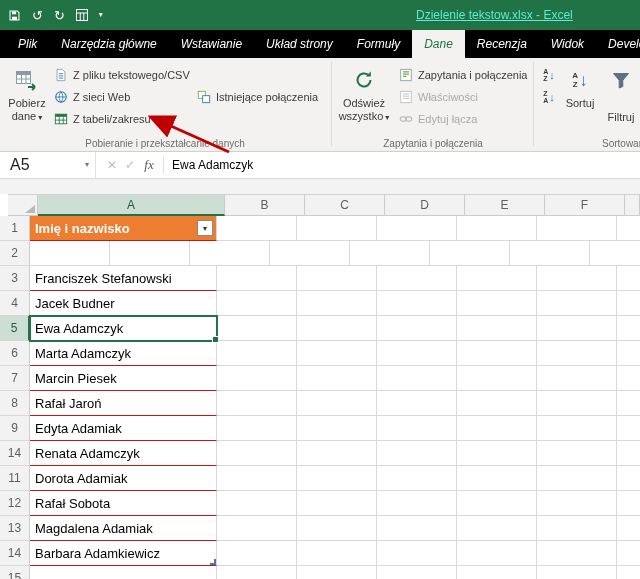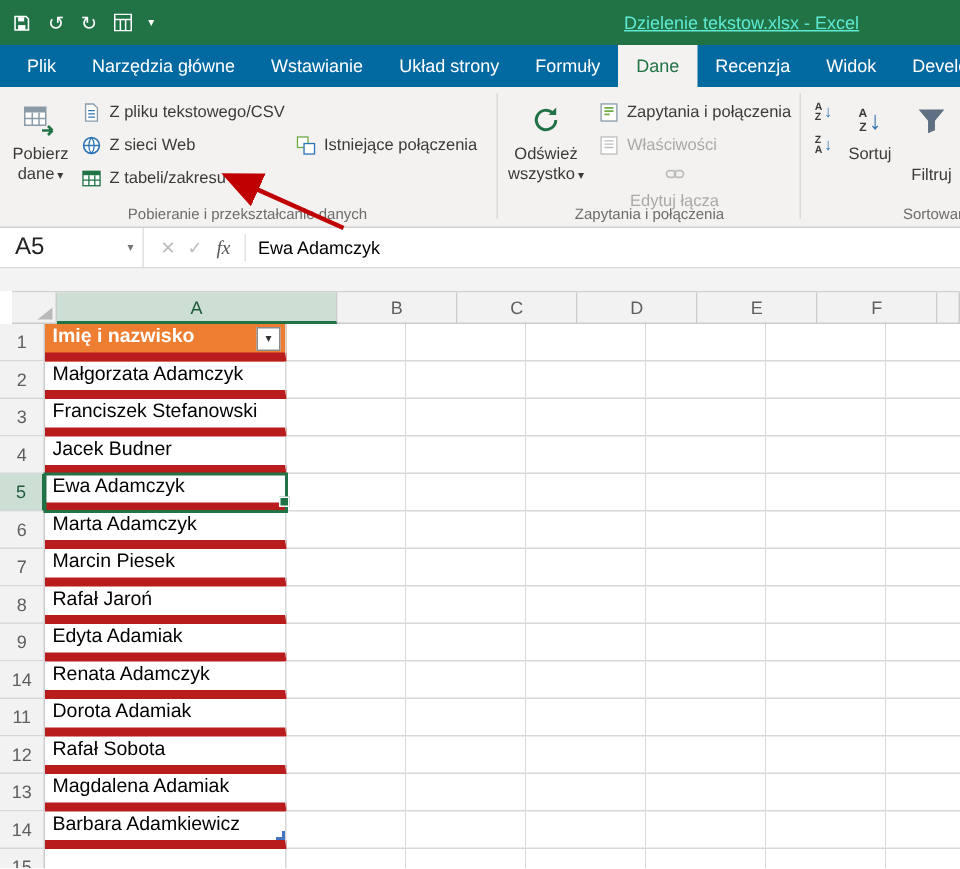--- a/index.html
+++ b/index.html
@@ -8,21 +8,21 @@
   #app { position:relative; width:640px; height:579px; overflow:hidden; background:#fff; }
 
   
   .titlebar { position:absolute; left:0; top:0; width:100%; height:30px; background:#217346; }
   .qat { position:absolute; left:8px; top:0; height:30px; display:flex; align-items:center; gap:11px; }
   .qbtn { color:#fff; font-size:13px; line-height:1; display:flex; align-items:center; cursor:default; }
   .qbtn.small { font-size:8px; }
   .title-text { position:absolute; left:416px; top:0; height:30px; line-height:30px; color:#5eead4; font-size:12px; white-space:nowrap;text-decoration:underline; }
 
   
-  .tabbar { position:absolute; left:0; top:30px; width:100%; height:28px; background:#0369a1; display:flex; padding-left:6px; }
+  .tabbar { position:absolute; left:0; top:30px; width:100%; height:28px; background:#000000; display:flex; padding-left:6px;font-style:italic; }
   .tab { color:#fff; font-size:12px; line-height:28px; padding:0 12px; white-space:nowrap; cursor:default; }
   .tab.active { background:#F3F2F1; color:#217346; }
 
   
   .ribbon { position:absolute; left:0; top:58px; width:100%; height:94px; background:#F3F2F1; border-bottom:1px solid #D2D0CE; }
   .bigbtn { position:absolute; top:3px; display:flex; flex-direction:column; align-items:center; font-size:11px; color:#3B3A39; text-align:center; cursor:default; }
   .bicon { height:34px; display:flex; align-items:center; justify-content:center; margin-top:2px; }
   .bl { line-height:13px; white-space:nowrap; }
   .tc { font-size:8px; margin-left:2px; color:#3B3A39; }
   .smallbtn { position:absolute; height:20px; display:flex; align-items:center; gap:5px; font-size:11px; color:#3B3A39; white-space:nowrap; cursor:default; }
@@ -36,21 +36,21 @@
   #sb-csv { left:53px; top:7px; }
   #sb-web { left:53px; top:29px; }
   #sb-table { left:53px; top:51px; }
   #sb-recent { left:196px; top:7px; }
   #sb-existing { left:196px; top:29px; }
   #lbl-g1 { left:0; width:330px; }
   #vdiv1 { left:331px; }
   #btn-refresh { left:336px; width:56px; }
   #sb-queries { left:398px; top:7px; }
   #sb-props { left:398px; top:29px; }
-  #sb-links { left:420px; top:51px;flex-direction:column; }
+  #sb-links { left:398px; top:51px; }
   #lbl-g2 { left:336px; width:194px; }
   #vdiv2 { left:533px; }
   #sb-sortaz { left:539px; top:7px; }
   #sb-sortza { left:539px; top:29px; }
   #btn-sort { left:559px; width:42px; }
   #btn-filter { left:602px; width:38px;gap:14px; }
   #lbl-g3 { left:602px; width:38px; text-align:left; }
 
   .sorticon { display:flex; align-items:center; gap:1px; }
   .sorticon .azcol { display:flex; flex-direction:column; font-weight:bold; color:#3B3A39; }
@@ -78,21 +78,21 @@
   .chead { display:flex; margin-left:8px; height:22px; border-top:1px solid #D0D0D0; }
   .ch { background:#F2F2F2; border-right:1px solid #CBCBCB; border-bottom:1px solid #CBCBCB; color:#5F5F5F; font-size:12px; display:flex; align-items:center; justify-content:center; cursor:default; }
   .ch.corner { width:30px; position:relative; }
   .ch.corner::after { content:""; position:absolute; right:2px; bottom:2px; border-style:solid; border-width:0 0 8px 10px; border-color:transparent transparent #B9B9B9 transparent; }
   .ch.colA { width:187px; background:#CDDED4; color:#1E5C3C; border-bottom:2px solid #217346; }
   .ch.colN { width:80px; }
   .ch.colG { flex:1; }
   .row { display:flex; height:25px; }
   .rn { width:30px; background:#F2F2F2; border-right:1px solid #CBCBCB; border-bottom:1px solid #D8D8D8; color:#5F5F5F; font-size:12px; display:flex; align-items:center; justify-content:center; cursor:default; }
   .row.sel .rn { background:#CDDED4; color:#1E5C3C; border-right:2px solid #217346; }
-  .cellA { width:161px; border-right:1px solid #D8D8D8; border-bottom:6px solid #b91c1c; font-size:13px; color:#000; display:flex; padding-left:5px; position:relative; cursor:default; }
+  .cellA { width:187px; border-right:1px solid #D8D8D8; border-bottom:1px solid #b91c1c; font-size:13px; color:#000; display:flex; align-items:center; padding-left:5px; position:relative; cursor:default; }
   .row.hdr .cellA { background:#ED7D31; color:#fff; font-weight:bold; }
   .row.sel .cellA { outline:2px solid #217346; outline-offset:-1px; z-index:2; background:#fff; }
   .rest { flex:1; border-bottom:1px solid #D8D8D8; background-image:repeating-linear-gradient(to right, transparent 0, transparent 79px, #D8D8D8 79px, #D8D8D8 80px); }
   .filterbtn { position:absolute; right:3px; top:50%; transform:translateY(-50%); width:16px; height:16px; background:#fff; border:1px solid #8A8A8A; display:flex; align-items:center; justify-content:center; font-size:8px; color:#333; font-weight:normal; cursor:default; }
   .fillhandle { position:absolute; right:-3px; bottom:-3px; width:7px; height:7px; background:#217346; border:1px solid #fff; z-index:3; }
   .tablecorner { position:absolute; right:0; bottom:0; width:6px; height:6px; border-right:2px solid #4472C4; border-bottom:2px solid #4472C4; }
 
   .annotation { position:absolute; left:0; top:0; pointer-events:none; z-index:40; }
 </style>
 </head>
@@ -309,23 +309,20 @@
         <span>Imię i nazwisko</span>
         <span class="filterbtn">
             <span>▾</span>
           </span>
       </div>
       <div class="rest"></div>
     </div>
 
     <div class="row">
       <div class="rn">2</div>
-      <div class="cellA">
-          <span>Małgorzata Adamczyk</span>
-        </div>
       <div class="rest"></div>
     </div>
 
     <div class="row">
       <div class="rn">3</div>
       <div class="cellA">
           <span>Franciszek Stefanowski</span>
         </div>
       <div class="rest"></div>
     </div>

